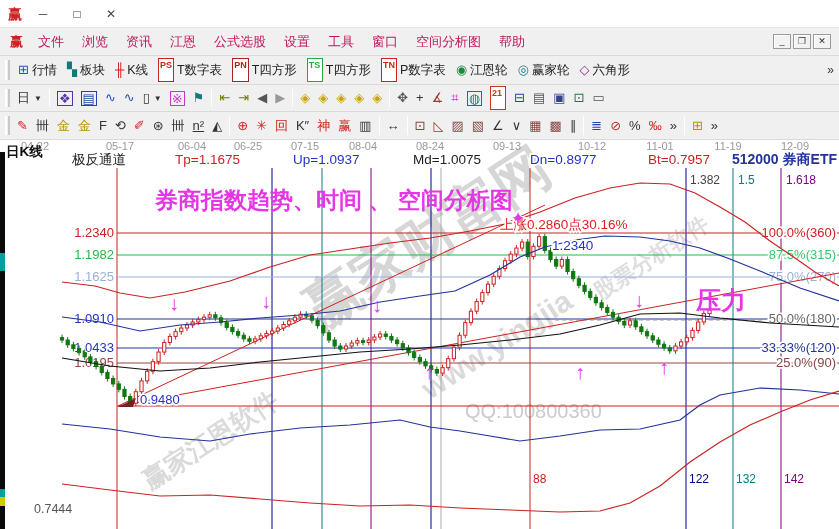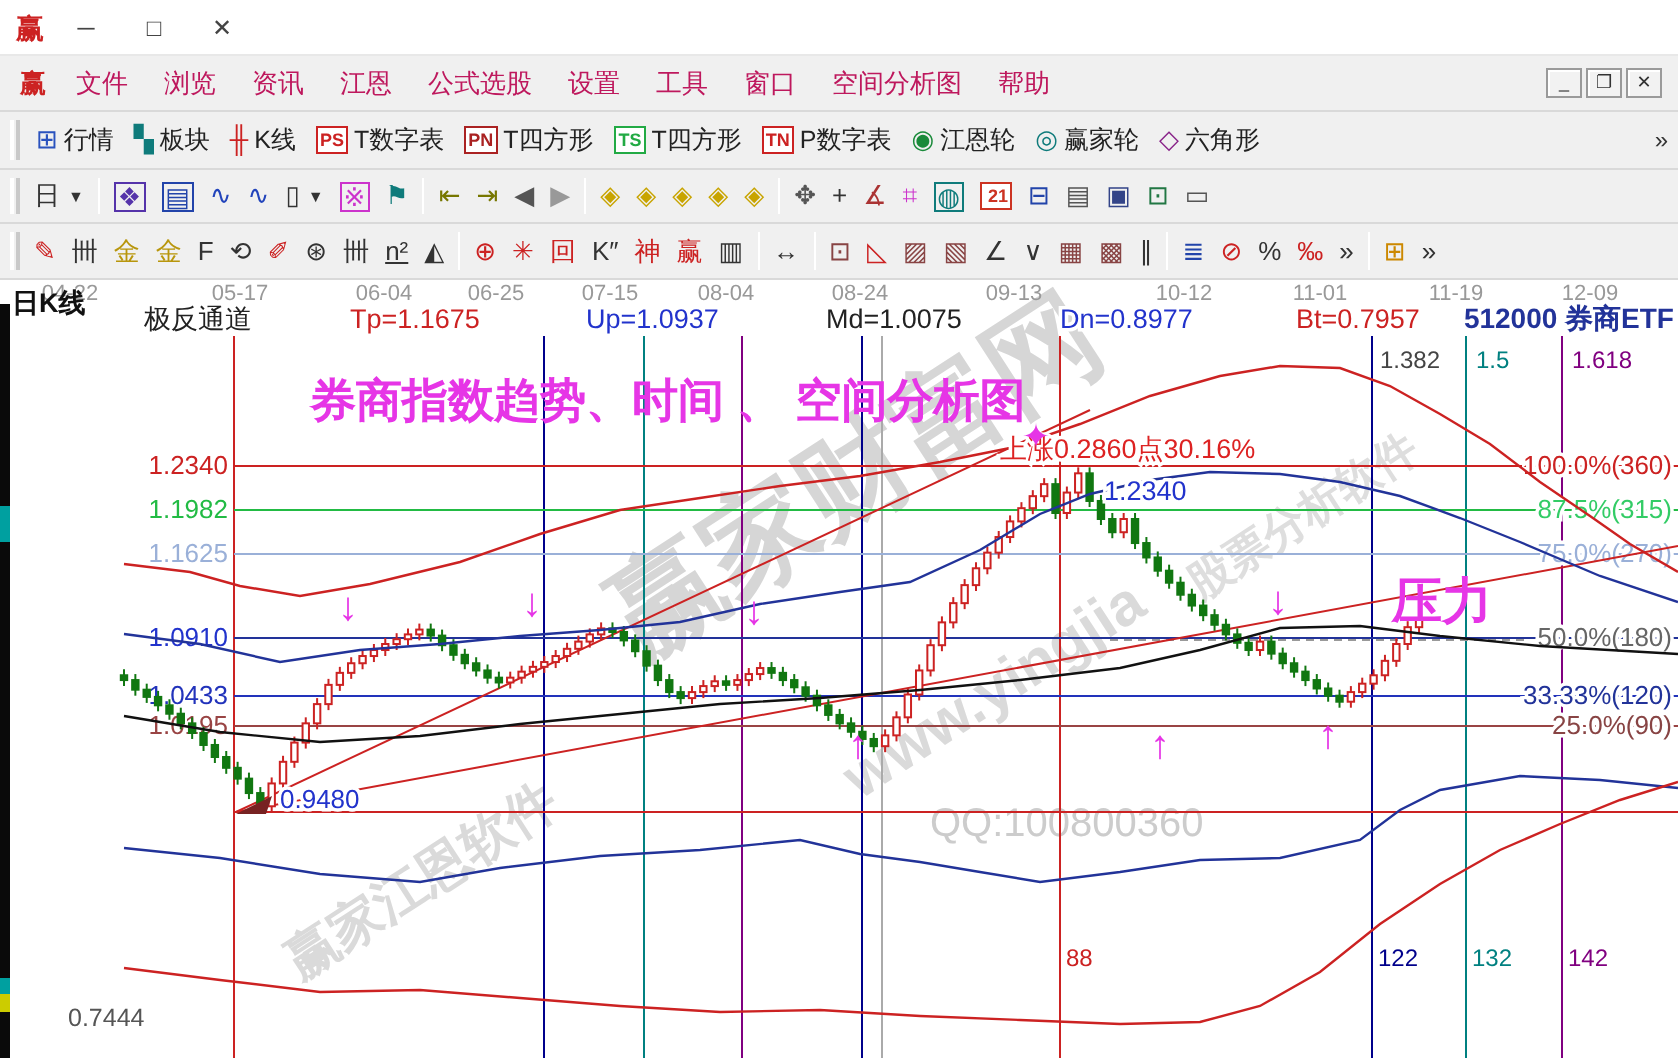--- a/index.html
+++ b/index.html
@@ -19,21 +19,21 @@
   .mdi-btn{width:18px;height:15px;border:1px solid #9a9a9a;background:#f2f2f2;font-size:9px;line-height:13px;text-align:center;color:#333;box-shadow:inset 1px 1px 0 #fff;}
   
   .toolbar{background:#f0f0f0;border-bottom:1px solid #d9d9d9;display:flex;align-items:center;padding:0 2px;white-space:nowrap;overflow:hidden;}
   #toolbar-main{height:29px;}
   #toolbar-nav{height:27px;}
   #toolbar-draw{height:28px;}
   .grip{width:5px;height:70%;border-left:2px solid #fff;border-right:2px solid #c9c9c9;margin:0 3px;}
   .sep{width:1px;height:70%;background:#c9c9c9;border-right:1px solid #fff;margin:0 3px;}
   .tb-btn{display:inline-flex;align-items:center;gap:3px;padding:2px 4px;border:1px solid transparent;font-size:12.5px;color:#222;}
   .tb-btn .glyph{font-size:13px;line-height:14px;}
-  .tb-btn .badge{display:inline-block;min-width:16px;height:14px;border:1px solid currentColor;font-size:9px;font-weight:bold;line-height:12px;text-align:right;padding:0 1px;background:#fff;}
+  .tb-btn .badge{display:inline-block;min-width:16px;height:24px;border:1px solid currentColor;font-size:9px;font-weight:bold;line-height:12px;text-align:left;padding:0 1px;background:#fff;}
   .tb-btn .caret{font-size:8px;color:#333;margin-left:1px;}
   .tb-btn.icon-only{padding:2px 3px;}
   .tb-btn .boxed{border:1px solid currentColor;padding:0 1px;line-height:13px;}
   .overflow-chev{font-size:12px;color:#333;padding:0 3px;margin-left:auto;}
   
   #chart-wrap{position:relative;width:839px;height:389px;background:#fff;}
   svg text{user-select:none;}
 </style>
 </head>
 <body>

